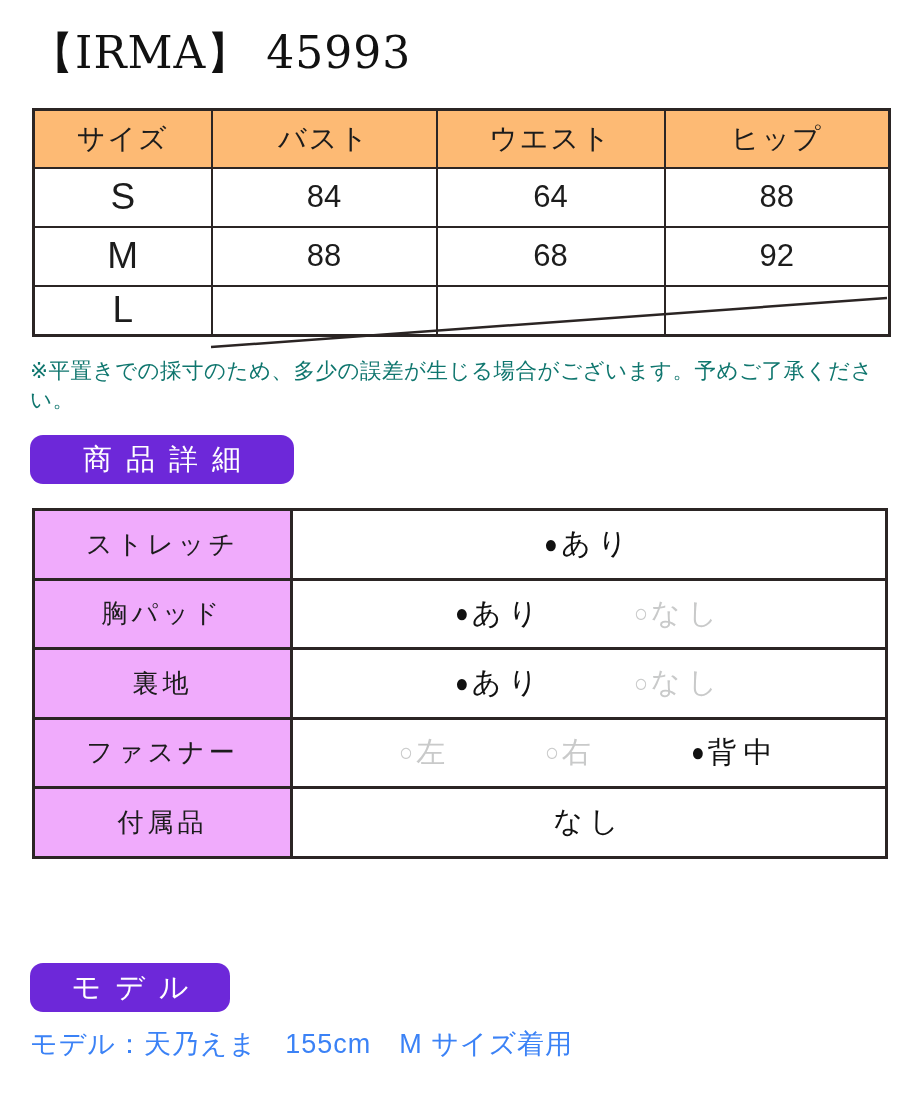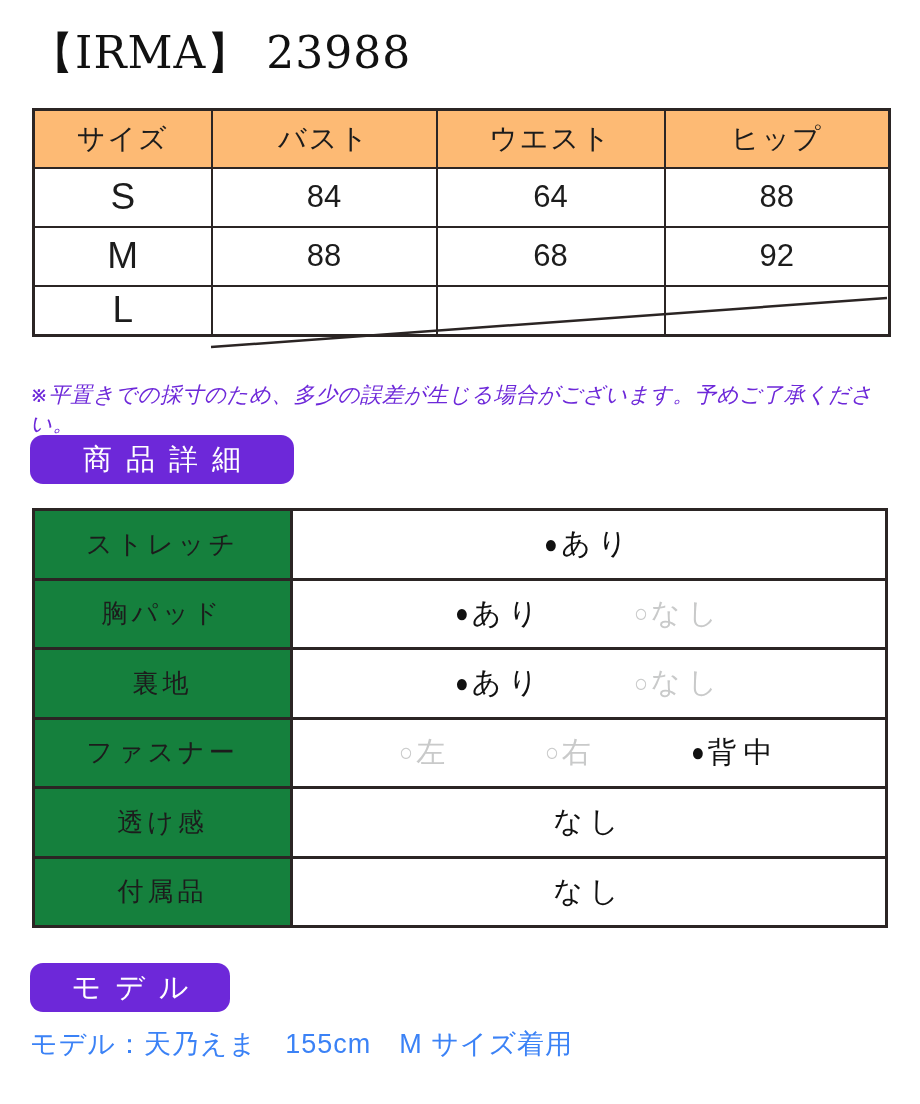--- a/index.html
+++ b/index.html
@@ -18,53 +18,53 @@
   .size-table { border:3px solid #2b2524; }
   .size-table th, .size-table td { border:2px solid #2b2524; text-align:center; vertical-align:middle; }
   .size-table th { background:#fdba74; font-size:28px; font-weight:500; height:58px; letter-spacing:2px; color:#1c1c1c; }
   .size-table td { background:#fff; font-size:31px; font-weight:400; }
   .size-table tr.r-s td, .size-table tr.r-m td { height:59px; }
   .size-table tr.r-l td { height:50px; }
   .size-table td.szletter { font-size:37px; }
   .diag { position:absolute; left:178px; top:187px; width:678px; height:54px; pointer-events:none; }
 
   
-  .note { position:absolute; left:30px; top:380px; width:880px; font-size:21.5px; color:#6d28d9; letter-spacing:0.5px;font-style:italic; }
+  .note { position:absolute; left:30px; top:356px; width:880px; font-size:21.5px; color:#0f766e; letter-spacing:0.5px; }
 
   
   .badge { position:absolute; height:49px; background:#6d28d9; border-radius:13px;
            display:flex; align-items:center; justify-content:center; }
   .badge span { color:#ffffff; font-size:29px; letter-spacing:14px; text-indent:14px; font-weight:400; }
   .badge-detail { left:30px; top:435px; width:264px; }
   .badge-model  { left:30px; top:963px; width:200px; }
 
   
   .detail-table-wrap { position:absolute; left:32px; top:508px; width:856px; }
   .detail-table { border:3px solid #2b2524; }
   .detail-table td { border:3px solid #2b2524; height:69.5px; vertical-align:middle; }
-  .detail-table td.lbl { background:#15803d; width:258px; text-align:center;
+  .detail-table td.lbl { background:#f0abfc; width:258px; text-align:center;
                          font-size:26px; letter-spacing:4px; color:#1c1c1c; }
   .detail-table td.val { background:#fff; }
   .opts { display:flex; align-items:center; justify-content:center; }
   .opts.gap2 { gap:88px; }
   .opts.gap3 { gap:92px; }
   .opt { display:inline-flex; align-items:center; font-size:29px; letter-spacing:7px; color:#111; }
   .opt .mark { font-size:26px; margin-right:2px; letter-spacing:0; transform:scaleX(0.88); display:inline-block; }
   .opt.inactive { color:#c9caca; }
   .plainval { text-align:center; font-size:29px; letter-spacing:6px; color:#111; }
 
   
   .model-line { position:absolute; left:30px; top:1026px; font-size:27px; color:#3b82f6; letter-spacing:1px; }
 </style>
 </head>
 <body>
 
 <div class="page">
 
-  <h1 class="title">【IRMA】 23988</h1>
+  <h1 class="title">【IRMA】 45993</h1>
 
   <div class="size-table-wrap">
     <table class="size-table">
       <colgroup>
           <col style="width:178px">
           <col style="width:225px">
           <col style="width:228px">
           <col style="width:225px">
         </colgroup>
       <tbody>
@@ -166,24 +166,20 @@
                   <span>右</span>
               </span>
               <span class="opt active">
                 <span class="mark">●</span>
                   <span>背中</span>
               </span>
             </div>
           </td>
         </tr>
         <tr>
-          <td class="lbl">透け感</td>
-          <td class="val plainval">なし</td>
-        </tr>
-        <tr>
           <td class="lbl">付属品</td>
           <td class="val plainval">なし</td>
         </tr>
       </tbody>
     </table>
   </div>
 
   <div class="badge badge-model">
     <span>モデル</span>
   </div>

